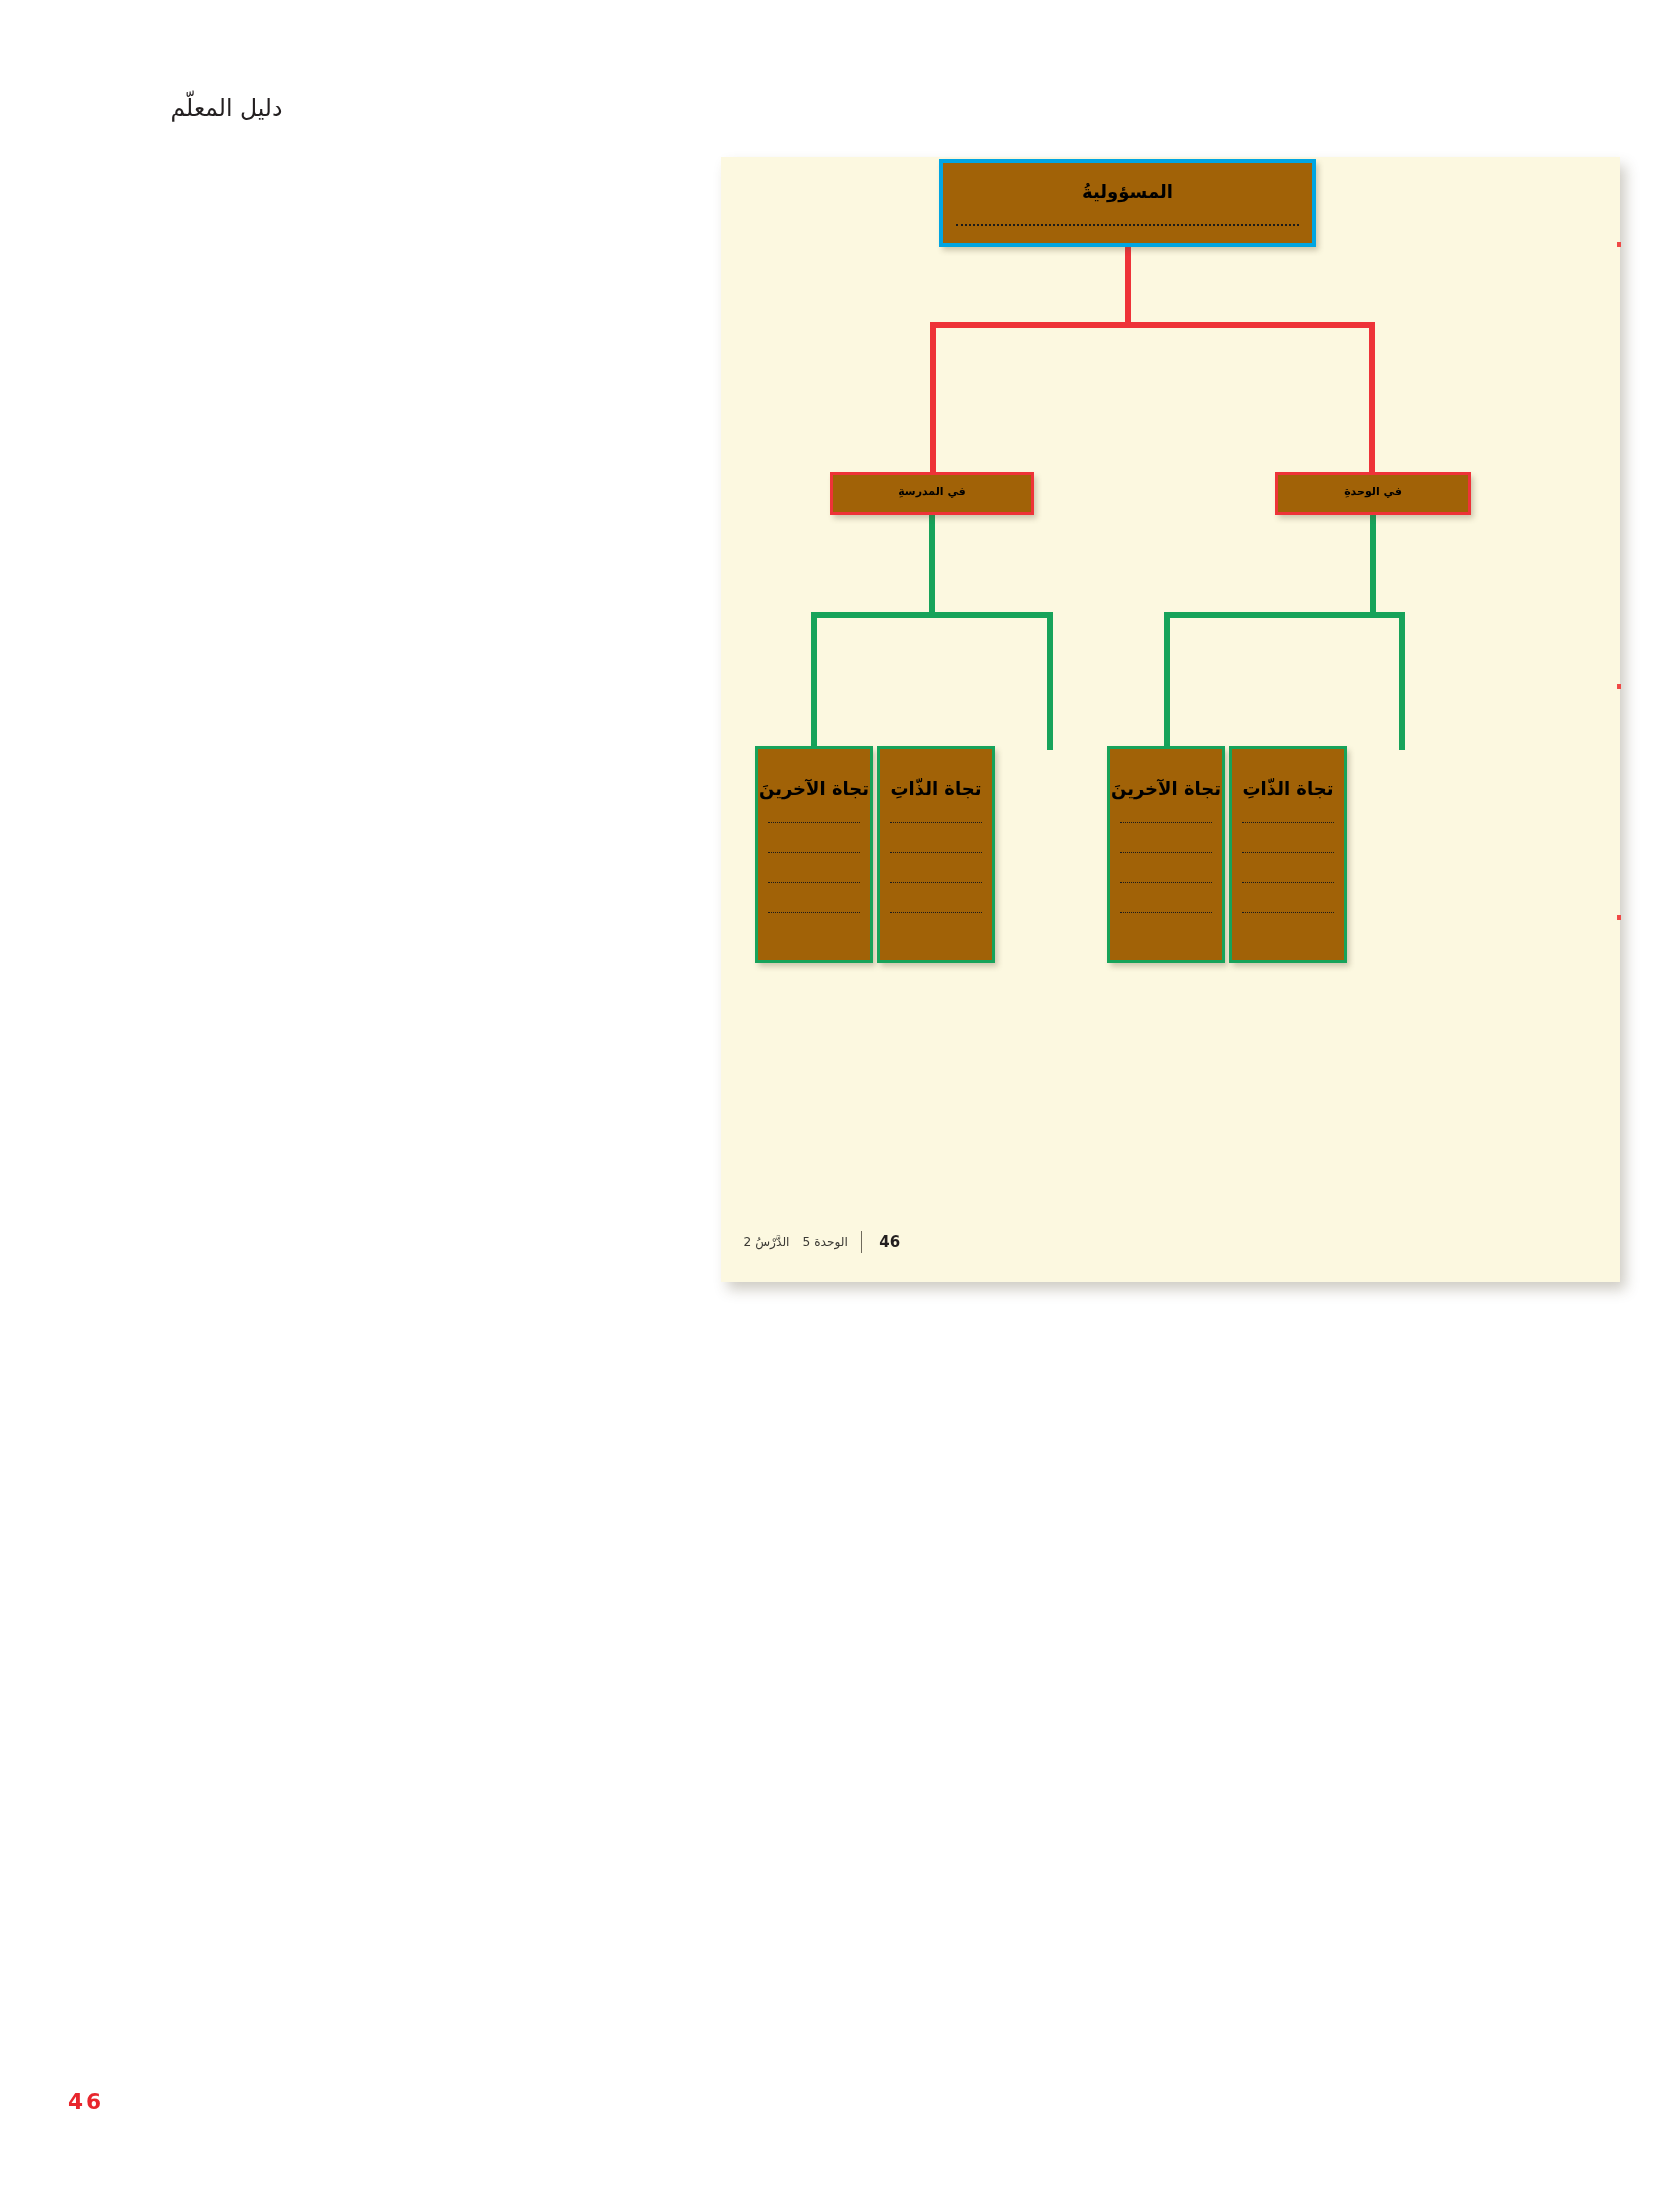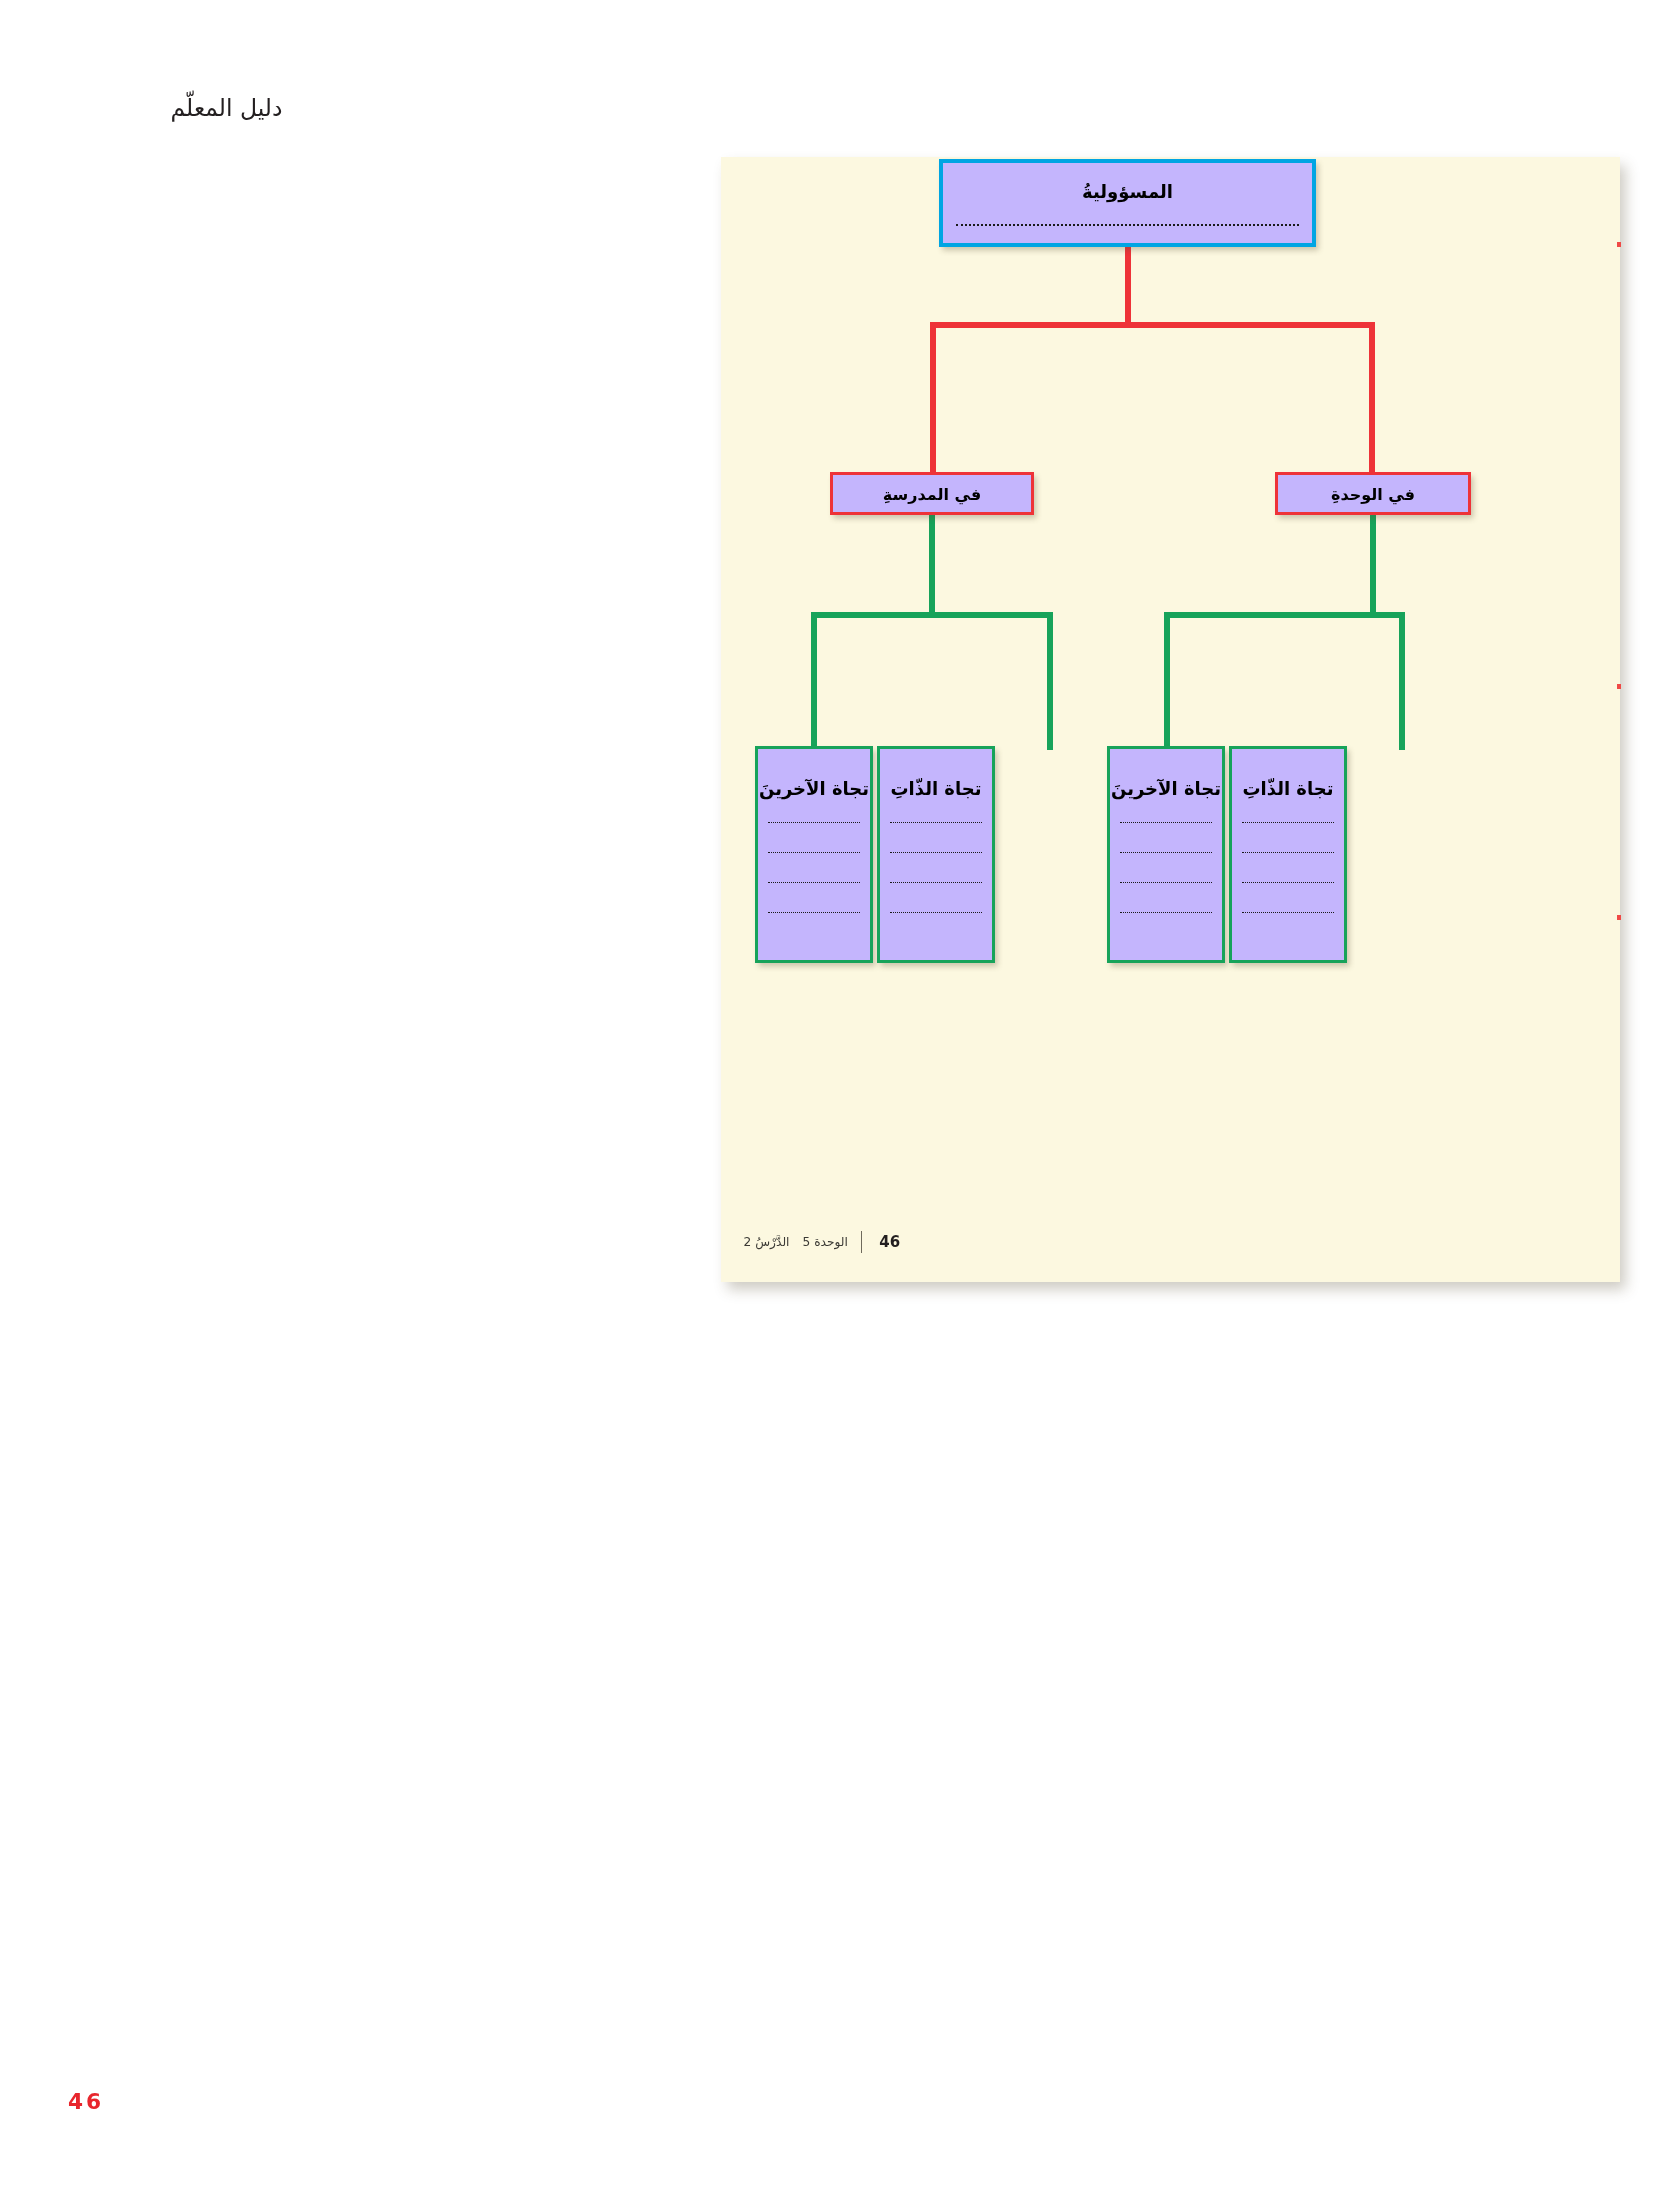--- a/index.html
+++ b/index.html
@@ -48,21 +48,21 @@
     height: 4.7px;
     background: #f04a46;
   }
   .reg-tick.t1 { top: 85px; }
   .reg-tick.t2 { top: 527px; }
   .reg-tick.t3 { top: 758px; }
 
   
   .node {
     position: absolute;
-    background: #c4b5fd;
+    background: #a16207;
     box-sizing: border-box;
     box-shadow: 2.8px 3.8px 5.6px rgba(90, 80, 50, 0.30);
     z-index: 3;
   }
   .node-title {
     text-align: center;
     direction: rtl;
     color: #000000;
     font-weight: 700;
     line-height: 1.2;
@@ -80,21 +80,21 @@
     font-size: 18px;
     margin-top: 18px;
   }
 
   
   .node-red {
     height: 43px;
     border: 3.8px solid #ee3338;
   }
   .node-red .node-title {
-    font-size: 16px;
+    font-size: 11px;
     margin-top: 10.4px;
   }
   .node-school { left: 109px; top: 315px; width: 204px; }
   .node-family { left: 554px; top: 315px; width: 196px; }
 
   
   .node-green {
     top: 589px;
     width: 118px;
     height: 217px;

